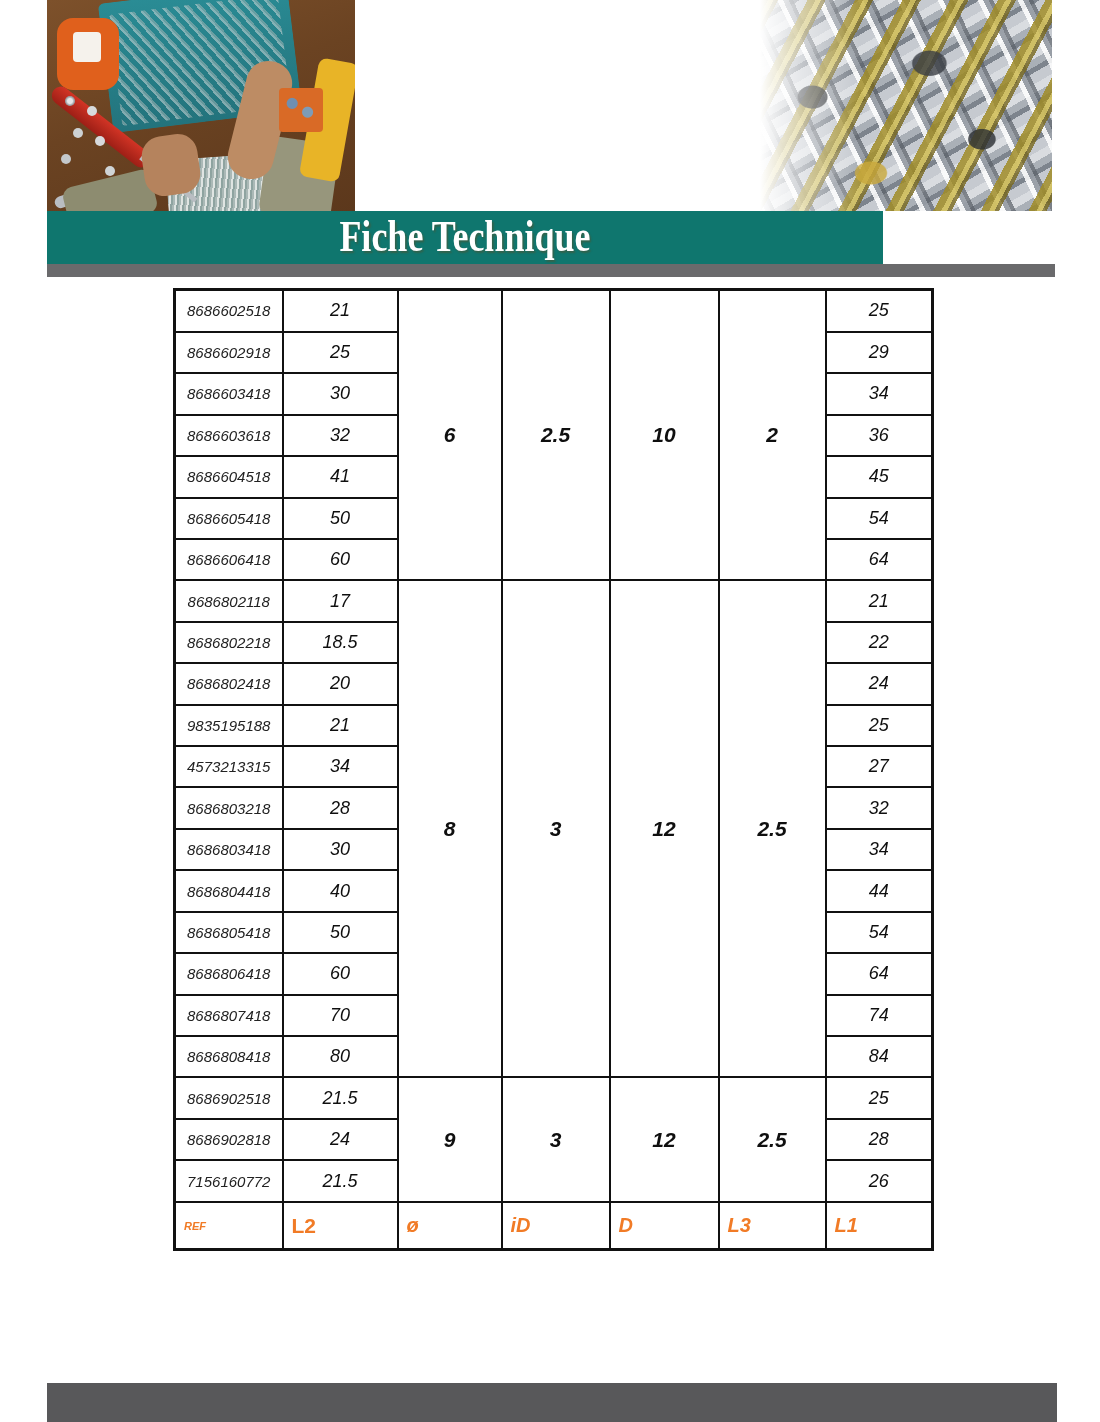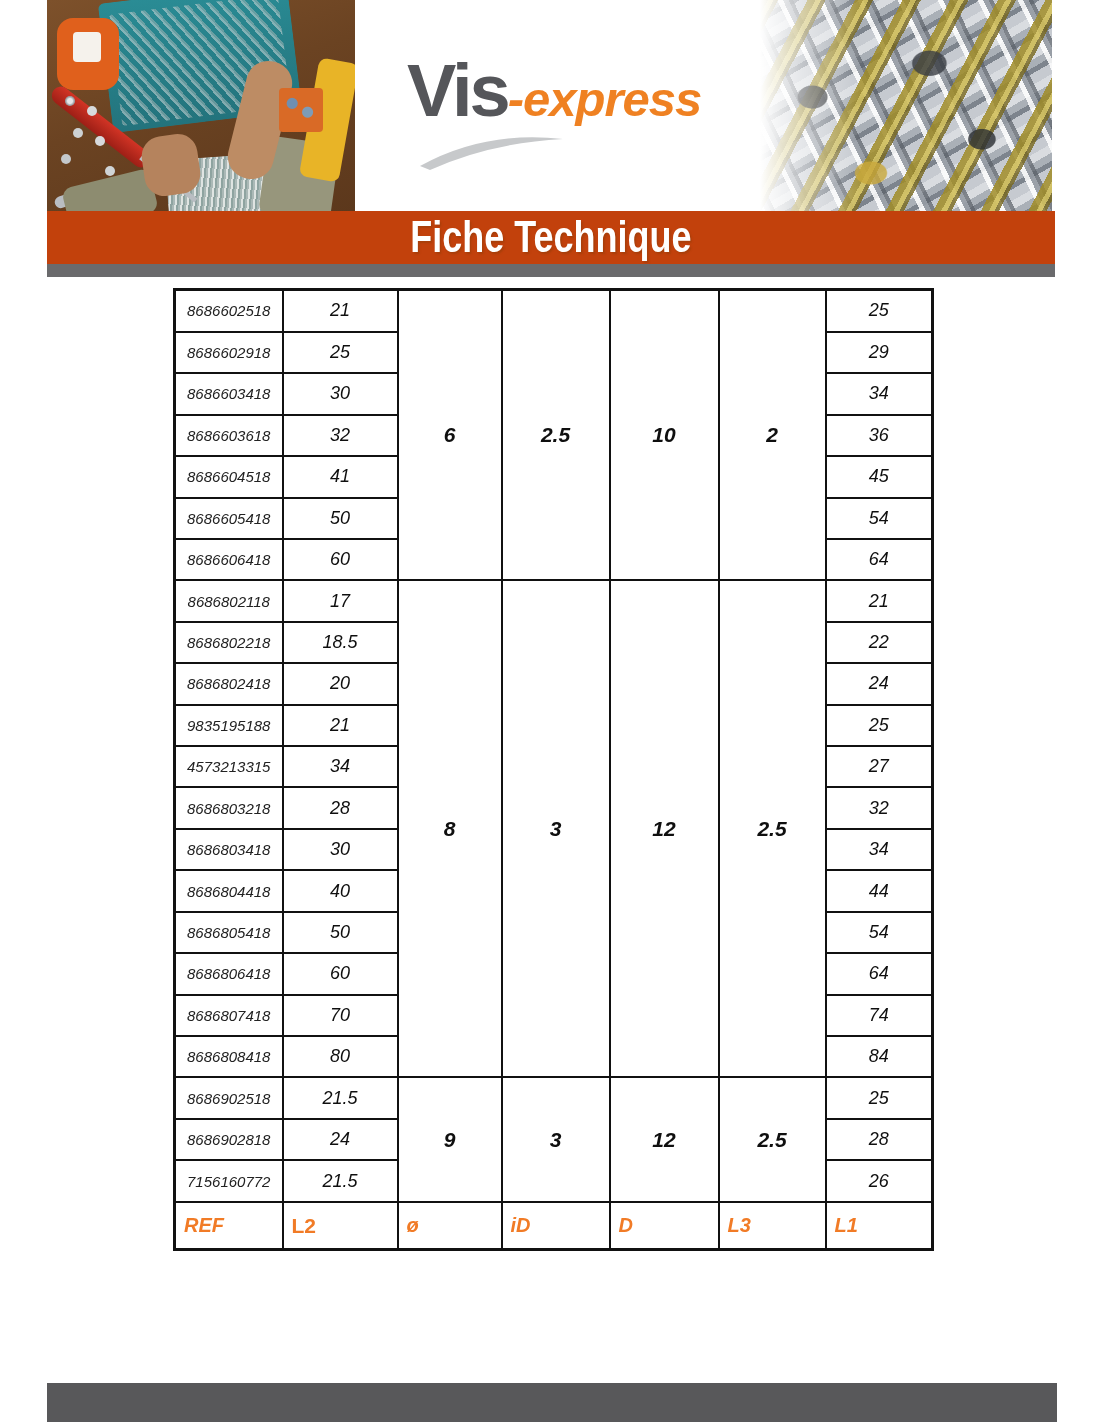--- a/index.html
+++ b/index.html
@@ -61,36 +61,36 @@
   .screws-fade { position:absolute; inset:0; background:linear-gradient(90deg,#ffffff 0%, rgba(255,255,255,.55) 14%, rgba(255,255,255,0) 34%); }
 
   
   .logo { position:absolute; left:355px; top:0; width:405px; height:211px; background:#fff; }
   .logo-line { position:absolute; left:52px; top:48px; white-space:nowrap; }
   .logo-vis { font-size:74px; font-weight:bold; color:#55565a; letter-spacing:-3px; }
   .logo-express { font-size:49px; font-weight:bold; font-style:italic; color:#ef8122; letter-spacing:-1px; }
   .logo-swoosh { position:absolute; left:62px; top:126px; }
 
   
-  .banner { position:absolute; left:47px; top:211px; width:1008px; height:53px; background:#c2410c; text-align:center; }
+  .banner { position:absolute; left:47px; top:211px; width:836px; height:53px; background:#0f766e; text-align:center;font-family:Liberation Serif, serif; }
   .banner-title { display:inline-block; color:#ffffff; font-weight:bold; font-size:45px; line-height:51px;
                   transform:scaleX(0.8); transform-origin:center; letter-spacing:0px;
                   text-shadow:2px 2px 2px rgba(120,60,10,.35); }
   .banner-strip { position:absolute; left:47px; top:264px; width:1008px; height:13px; background:#6a6a6c; }
 
   
   .spec-table { position:absolute; left:173px; top:288px; width:758px; height:963px;
                 border-collapse:collapse; table-layout:fixed; }
   .spec-table td { border:2px solid #111111; text-align:center; vertical-align:middle; padding:0; overflow:hidden; color:#0f0f0f; }
   .spec-table { border:3px solid #111111; }
   td.ref-cell { font-style:italic; font-size:15px; color:#222; }
   td.num-cell { font-weight:normal; font-style:italic; font-size:18px; }
   td.merged-cell { font-weight:bold; font-style:italic; font-size:21px; }
   tr.footer-row td { height:45px; text-align:left; padding-left:8px; color:#f17b26; font-weight:bold; }
-  td.flab-ref { font-size:20px; font-style:italic;margin-left:26px; }
+  td.flab-ref { font-size:11px; font-style:italic;margin-left:26px; }
   td.flab-l2  { font-size:21px; }
   td.flab     { font-size:20px; font-style:italic; }
 
   
   .bottom-bar { position:absolute; left:47px; top:1383px; width:1010px; height:39px; background:#58585a; }
 </style>
 </head>
 <body>
 
 <div class="header">
@@ -104,28 +104,20 @@
     <div class="wrench"></div>
     <div class="washers"></div>
     <div class="sleeve-left"></div>
     <div class="sleeve-right"></div>
     <div class="hand-left"></div>
     <div class="hand-right"></div>
     <div class="drill-yellow"></div>
     <div class="box-orange"></div>
   </div>
 
-  <div class="logo">
-    <div class="logo-line">
-      <span class="logo-vis">Vis</span><span class="logo-express">-express</span>
-    </div>
-    <svg class="logo-swoosh" width="150" height="44" viewBox="0 0 150 44">
-      <path d="M3,40 Q68,4 146,13 Q72,17 13,44 Z" fill="#c7c9cb"></path>
-    </svg>
-  </div>
 
   <div class="photo photo-right">
     <div class="screws-texture"></div>
     <div class="screws-heads"></div>
     <div class="screws-fade"></div>
   </div>
 
 </div>
 
 <div class="banner">

